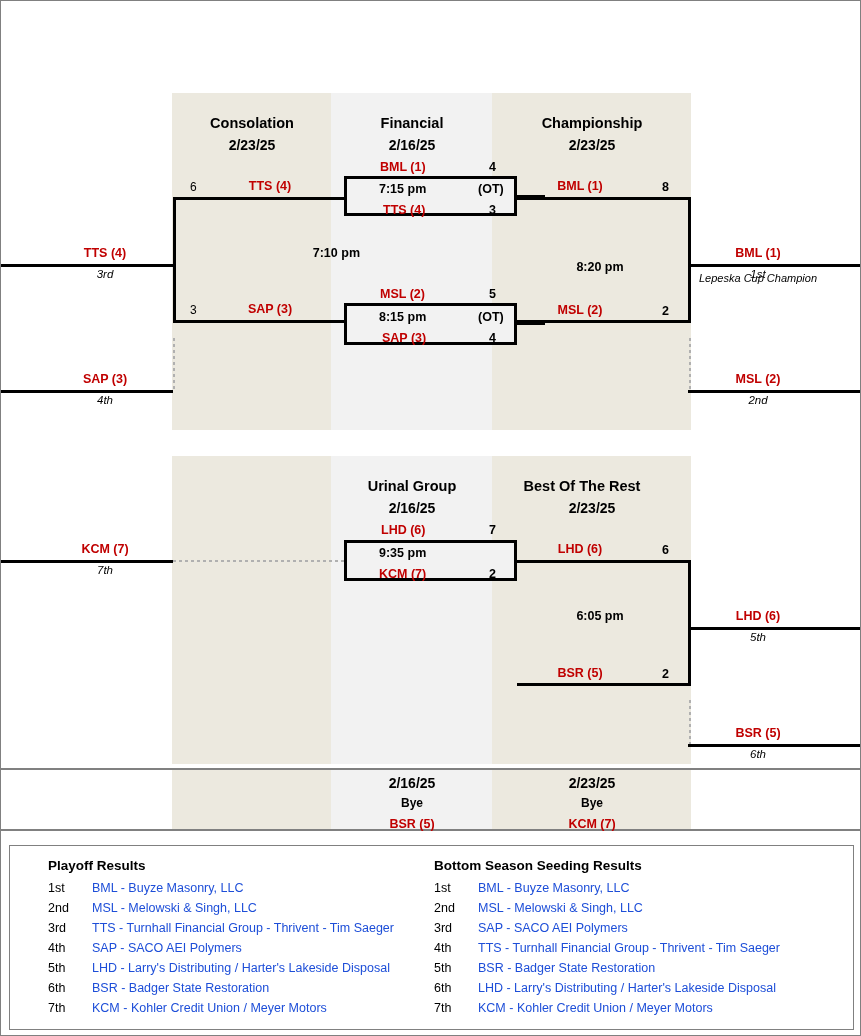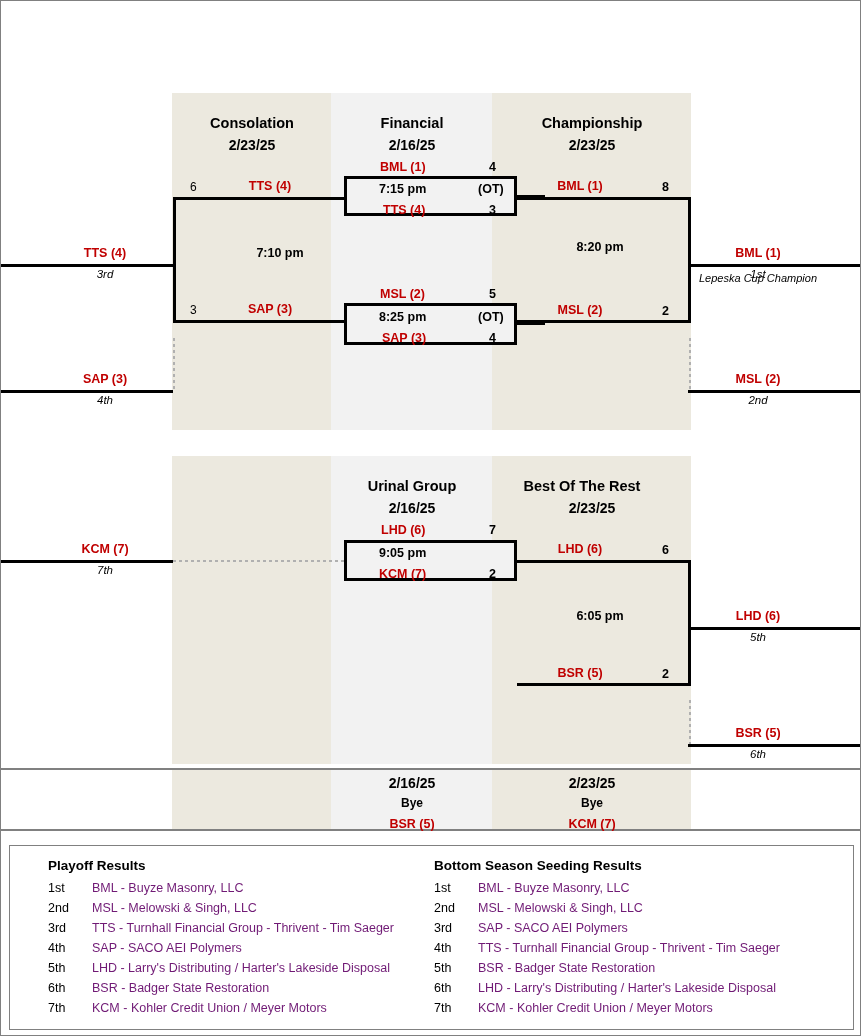--- a/index.html
+++ b/index.html
@@ -53,21 +53,21 @@
   
   .gbox{position:absolute;border:3px solid #000;box-sizing:border-box;background:#f2f2f2;}
 
   
   .bye-strip{left:1px;width:859px;height:63px;border-top:2px solid #808080;border-bottom:2px solid #808080;}
 
   
   .legend{position:absolute;left:9px;top:845px;width:843px;height:183px;border:1px solid #808080;background:#fff;}
   .lg-title{position:absolute;font-size:13.5px;font-weight:bold;color:#000;}
   .lg-rank{position:absolute;font-size:12.5px;color:#000;}
-  .lg-txt{position:absolute;font-size:12.5px;color:#701a75;white-space:nowrap;}
+  .lg-txt{position:absolute;font-size:12.5px;color:#1d4ed8;white-space:nowrap;}
 </style>
 </head>
 <body>
 
 <div id="page">
 
   <div class="bd frame"></div>
 
 
 
@@ -97,51 +97,51 @@
   <div class="hline" style="left:173px;top:197px;width:171px;"></div>
   <div class="hline" style="left:173px;top:320px;width:171px;"></div>
   <div class="vline" style="left:173px;top:197px;height:126px;"></div>
 
   <div class="t seedno" style="left:190px;top:180px;">6</div>
   <div class="t team ctr" style="left:215px;top:179px;width:110px;">TTS (4)</div>
 
   <div class="t seedno" style="left:190px;top:303px;">3</div>
   <div class="t team ctr" style="left:215px;top:302px;width:110px;">SAP (3)</div>
 
-  <div class="t time ctr" style="left:200px;top:246px;width:160px;">7:10 pm</div>
+  <div class="t time ctr" style="left:200px;top:246px;width:160px;text-align:right;">7:10 pm</div>
 
   <div class="gbox" style="left:344px;top:176px;width:173px;height:40px;"></div>
   <div class="t team" style="left:380px;top:160px;">BML (1)</div>
   <div class="t score" style="left:489px;top:160px;">4</div>
   <div class="t time" style="left:379px;top:182px;">7:15 pm</div>
   <div class="t ot" style="left:478px;top:182px;">(OT)</div>
   <div class="t team" style="left:383px;top:203px;">TTS (4)</div>
   <div class="t score" style="left:489px;top:203px;">3</div>
 
   <div class="gbox" style="left:344px;top:303px;width:173px;height:42px;"></div>
   <div class="t team" style="left:380px;top:287px;">MSL (2)</div>
   <div class="t score" style="left:489px;top:287px;">5</div>
-  <div class="t time" style="left:379px;top:310px;">8:25 pm</div>
+  <div class="t time" style="left:379px;top:310px;">8:15 pm</div>
   <div class="t ot" style="left:478px;top:310px;">(OT)</div>
   <div class="t team" style="left:382px;top:331px;">SAP (3)</div>
   <div class="t score" style="left:489px;top:331px;">4</div>
 
   <div class="hline" style="left:517px;top:195px;width:28px;"></div>
   <div class="hline" style="left:517px;top:322px;width:28px;"></div>
 
   <div class="hline" style="left:517px;top:197px;width:174px;"></div>
   <div class="hline" style="left:517px;top:320px;width:174px;"></div>
   <div class="vline" style="left:688px;top:197px;height:126px;"></div>
 
   <div class="t team ctr" style="left:525px;top:179px;width:110px;">BML (1)</div>
   <div class="t score" style="left:662px;top:180px;">8</div>
   <div class="t team ctr" style="left:525px;top:303px;width:110px;">MSL (2)</div>
   <div class="t score" style="left:662px;top:304px;">2</div>
 
-  <div class="t time ctr" style="left:520px;top:240px;width:160px;">8:20 pm</div>
+  <div class="t time ctr" style="left:520px;top:260px;width:160px;">8:20 pm</div>
 
   <div class="hline" style="left:688px;top:264px;width:172px;"></div>
   <div class="t team ctr" style="left:693px;top:246px;width:130px;">BML (1)</div>
   <div class="t place ctr" style="left:693px;top:268px;width:130px;">1st</div>
   <div class="t champ ctr" style="left:678px;top:272px;width:160px;">Lepeska Cup Champion</div>
 
   <div class="dashv" style="left:689px;top:338px;height:52px;"></div>
   <div class="hline" style="left:688px;top:390px;width:172px;"></div>
   <div class="t team ctr" style="left:693px;top:372px;width:130px;">MSL (2)</div>
   <div class="t place ctr" style="left:693px;top:394px;width:130px;">2nd</div>
@@ -158,21 +158,21 @@
   <div class="t date ctr" style="left:505px;top:500px;width:174px;">2/23/25</div>
 
   <div class="hline" style="left:1px;top:560px;width:172px;"></div>
   <div class="t team ctr" style="left:40px;top:542px;width:130px;">KCM (7)</div>
   <div class="t place ctr" style="left:40px;top:564px;width:130px;">7th</div>
   <div class="dash" style="left:173px;top:560px;width:171px;"></div>
 
   <div class="gbox" style="left:344px;top:540px;width:173px;height:41px;"></div>
   <div class="t team" style="left:381px;top:523px;">LHD (6)</div>
   <div class="t score" style="left:489px;top:523px;">7</div>
-  <div class="t time" style="left:379px;top:546px;">9:05 pm</div>
+  <div class="t time" style="left:379px;top:546px;">9:35 pm</div>
   <div class="t team" style="left:379px;top:567px;">KCM (7)</div>
   <div class="t score" style="left:489px;top:567px;">2</div>
 
   <div class="hline" style="left:517px;top:560px;width:28px;"></div>
 
   <div class="hline" style="left:517px;top:560px;width:174px;"></div>
   <div class="hline" style="left:517px;top:683px;width:174px;"></div>
   <div class="vline" style="left:688px;top:560px;height:126px;"></div>
 
   <div class="t team ctr" style="left:525px;top:542px;width:110px;">LHD (6)</div>

